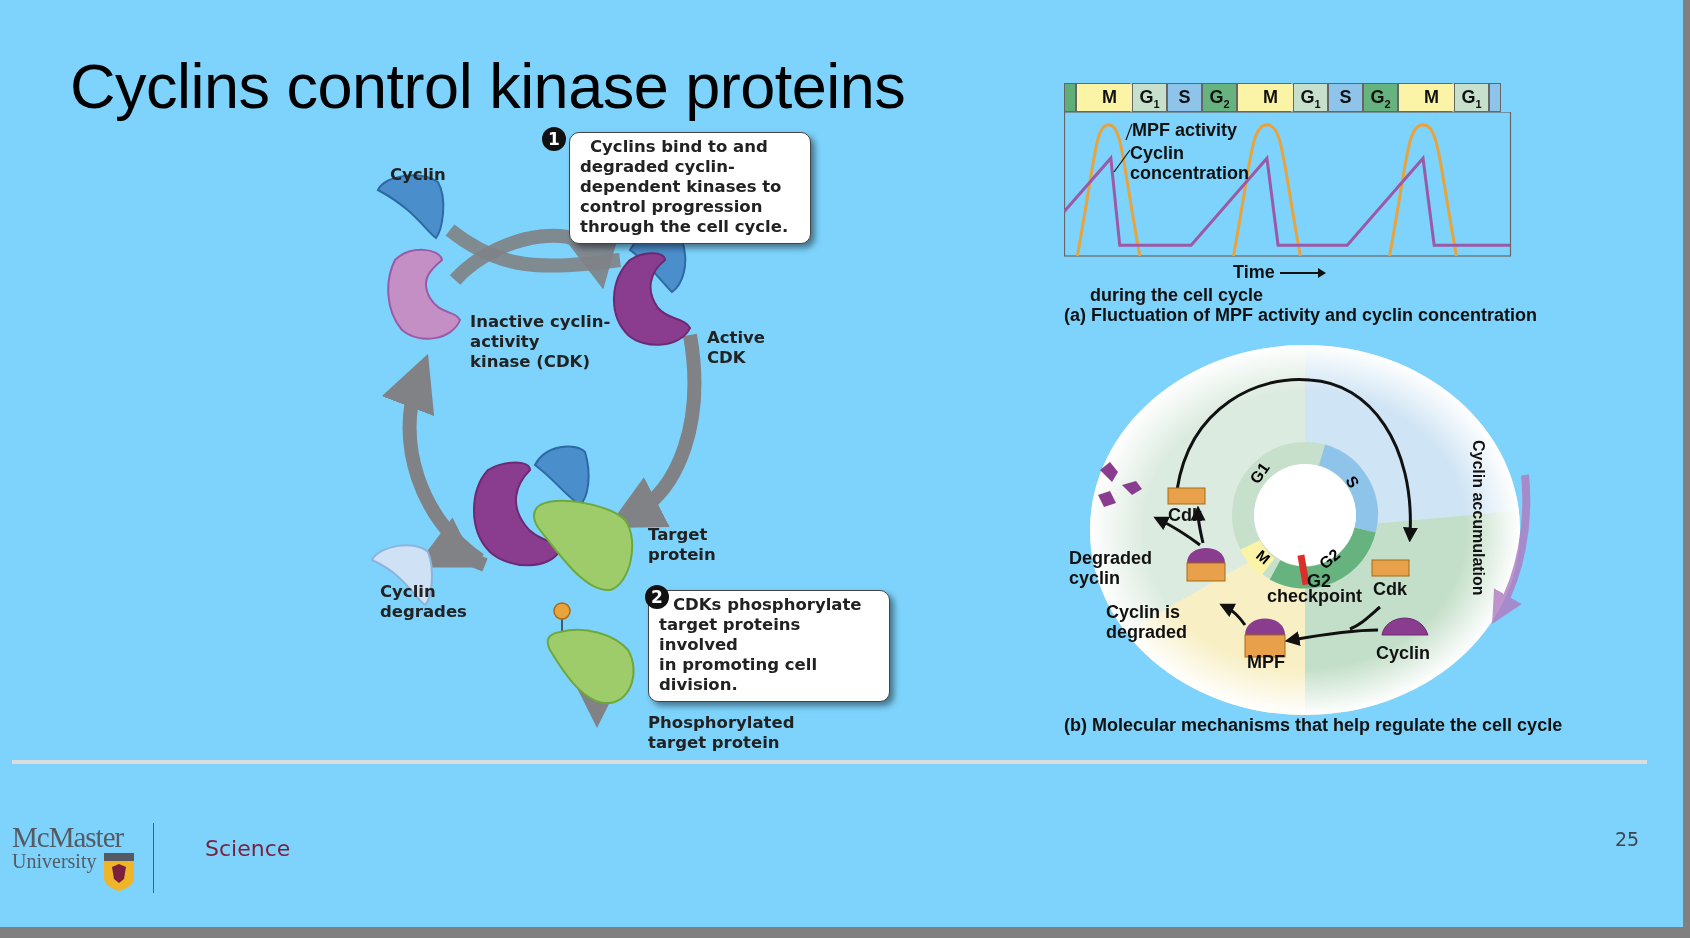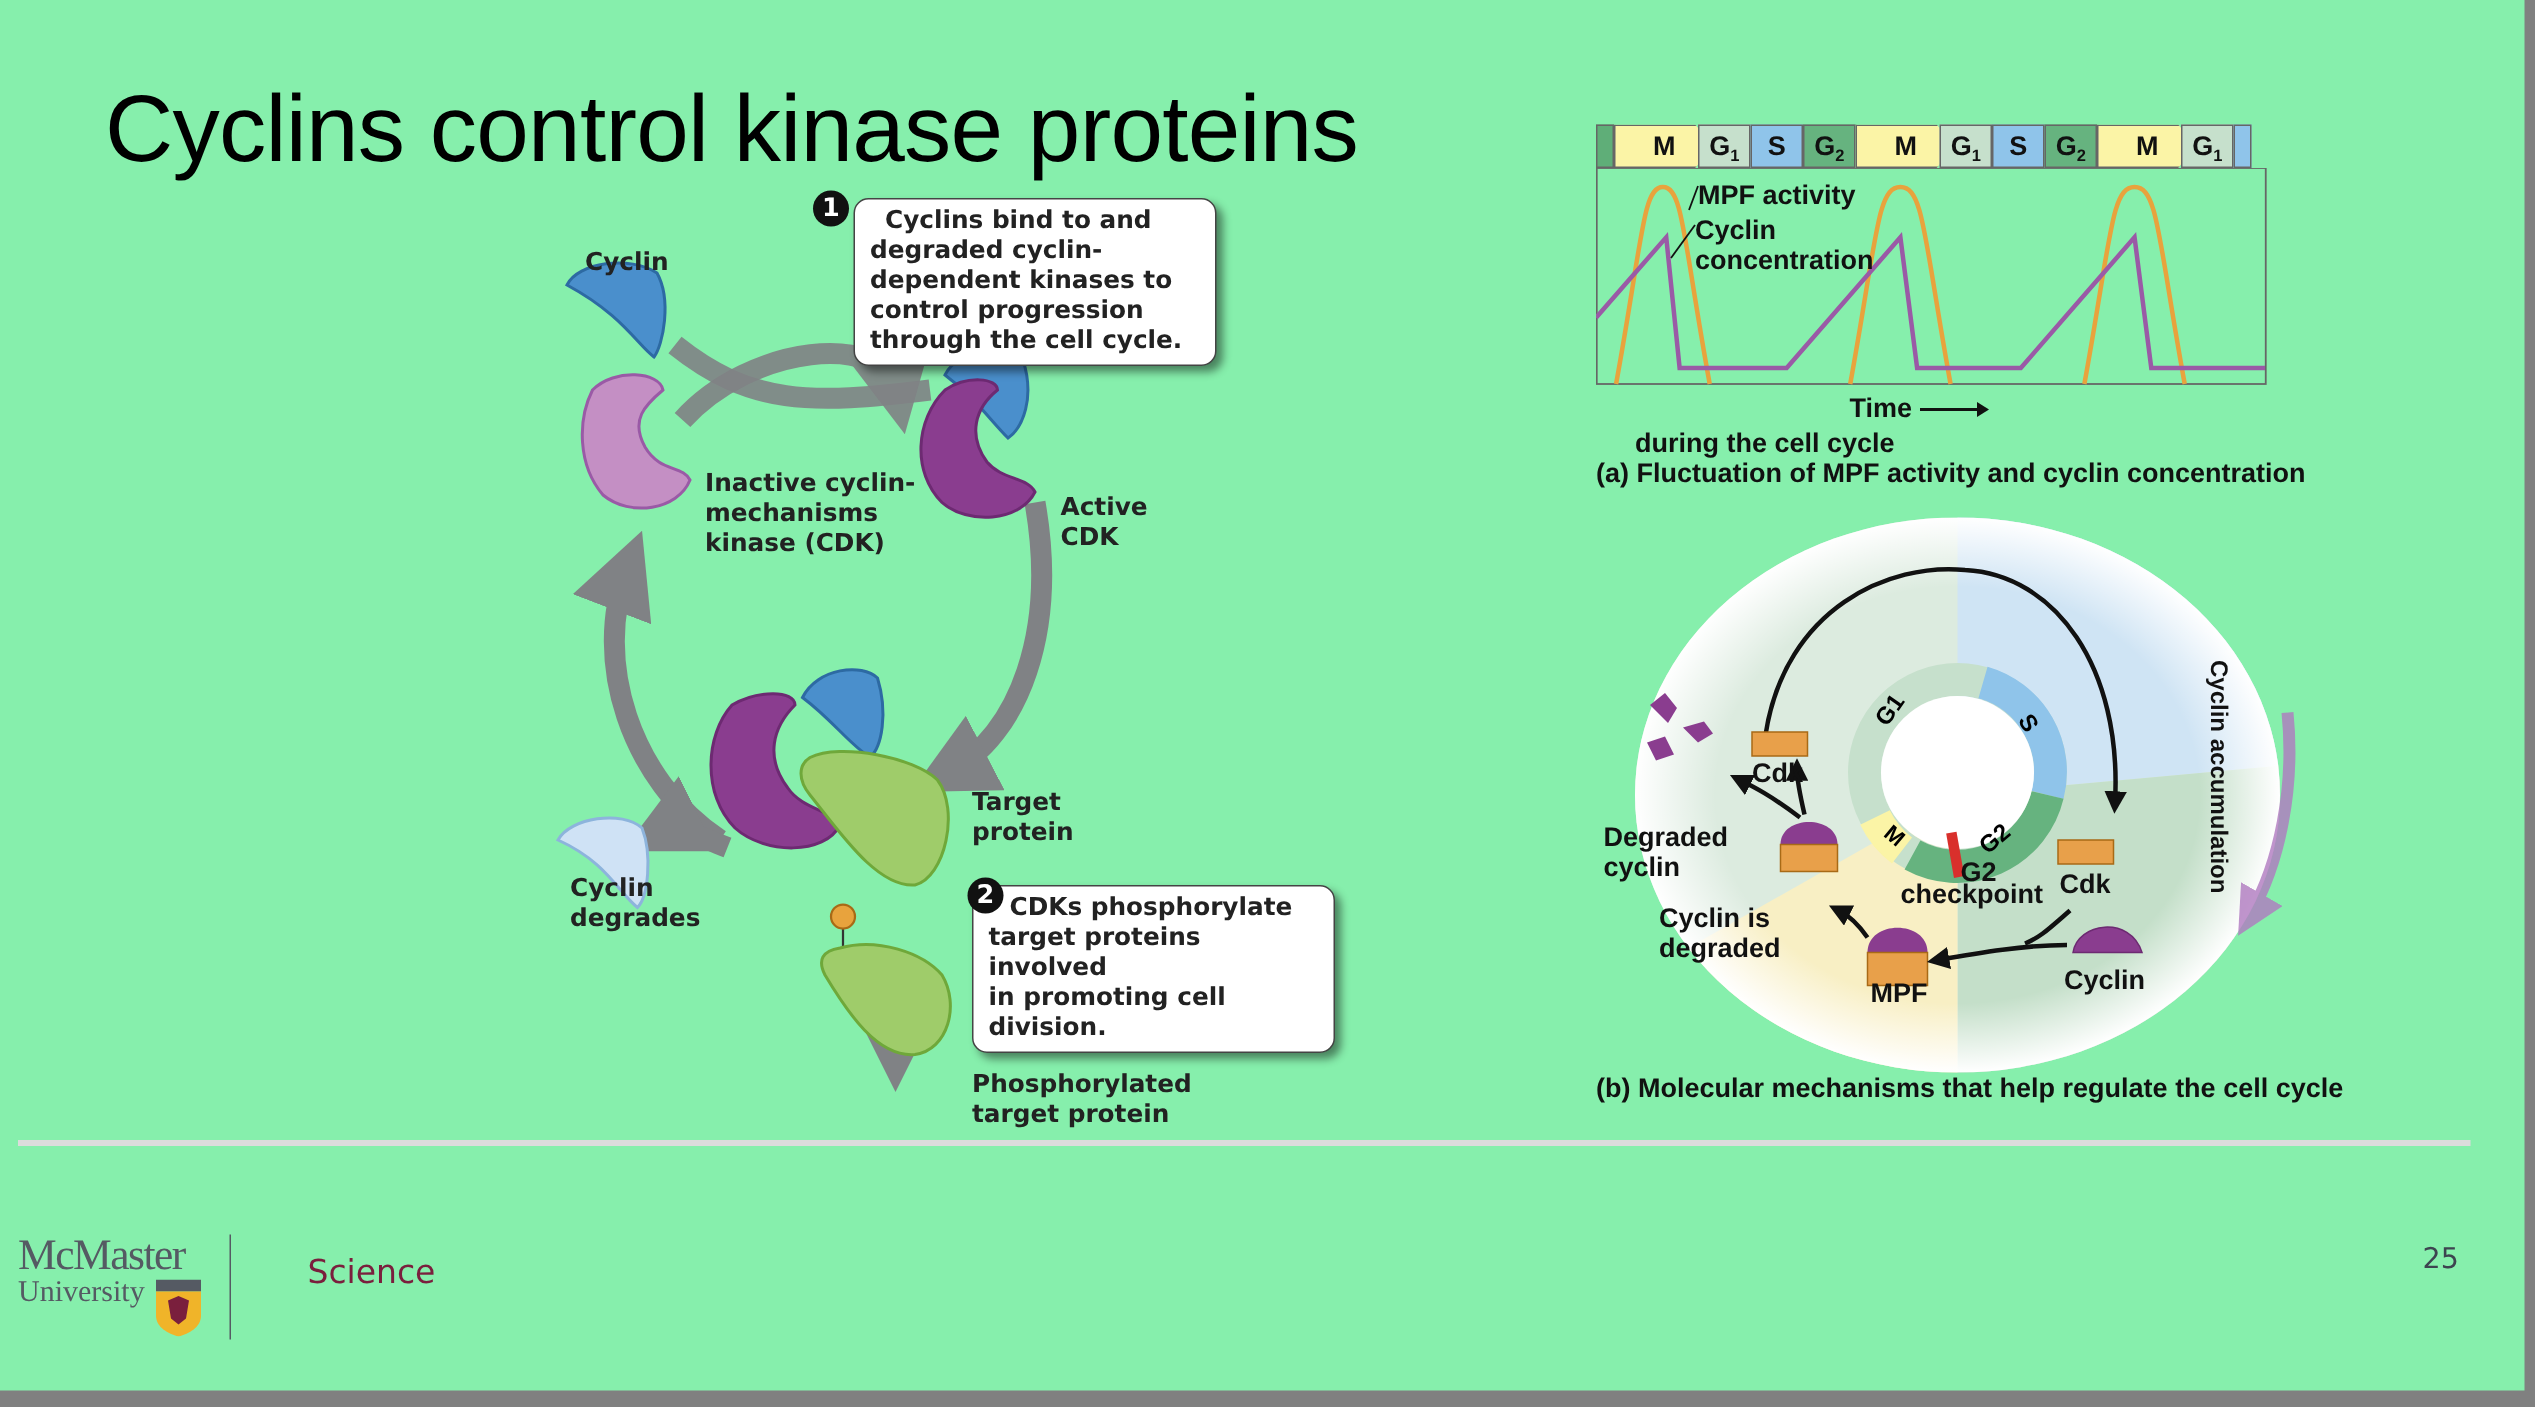--- a/index.html
+++ b/index.html
@@ -1,17 +1,17 @@
 <!DOCTYPE html>
 <html><head>
 <meta charset="utf-8">
 <style>
   html, body { margin:0; padding:0; }
   body { width:1690px; height:938px; background:#808080; position:relative; overflow:hidden; font-family:"Liberation Sans", sans-serif; }
-  .slide { position:absolute; left:0; top:0; width:1683px; height:927px; background:#86efac; }
+  .slide { position:absolute; left:0; top:0; width:1683px; height:927px; background:#7dd3fc; }
   .title { position:absolute; left:70px; top:50px; font-size:63px; color:#000; letter-spacing:-0.5px; font-family:"Liberation Sans", sans-serif; }
   .abs { position:absolute; }
   .lbl { font-family:"DejaVu Sans", sans-serif; font-weight:bold; font-size:16.5px; color:#222; line-height:20px; }
   .hlbl { font-family:"Liberation Sans", sans-serif; font-weight:bold; font-size:18px; color:#111; line-height:20px; }
   .callout { position:absolute; background:#fff; border:1.5px solid #444; border-radius:10px; box-shadow:4px 4px 6px rgba(0,0,0,0.45); padding:4px 10px 6px 10px; }
   .badge { position:absolute; width:24px; height:24px; border-radius:50%; background:#111; color:#fff; font-family:"DejaVu Sans", sans-serif; font-weight:bold; font-size:17px; text-align:center; line-height:24px; }
   .divider { position:absolute; left:12px; top:760px; width:1635px; height:4px; background:#dcdcdc; }
   .logo-mc { position:absolute; left:12px; top:822px; font-family:"Liberation Serif", serif; font-size:29px; color:#555a63; letter-spacing:-1px; line-height:30px; }
   .logo-uni { position:absolute; left:12px; top:850px; font-family:"Liberation Serif", serif; font-size:20px; color:#555a63; line-height:22px; }
   .logo-sep { position:absolute; left:153px; top:823px; width:1px; height:70px; background:#555a63; }
@@ -55,21 +55,21 @@
       <path d="M12,440 C20,425 55,420 68,432 C75,450 72,478 65,485 C52,475 45,455 12,440 z" fill="#cfe2f5" stroke="#8db4dc" stroke-width="2"></path>
 
       <line x1="202" y1="497" x2="202" y2="512" stroke="#333" stroke-width="1.5"></line>
       <circle cx="202" cy="491" r="8" fill="#e8a33d" stroke="#a86a16" stroke-width="1.5"></circle>
       <path d="M200,512 C225,505 255,515 268,530 C280,550 272,580 250,583 C225,585 205,555 190,530 C185,520 188,514 200,512 z" fill="#9fcc6a" stroke="#6fa83a" stroke-width="2"></path>
     </svg>
 
     <div class="lbl abs" style="left:390px;top:165px">Cyclin</div>
     <div class="lbl abs" style="left:470px;top:312px">
       <div>Inactive cyclin-</div>
-      <div>mechanisms</div>
+      <div>activity</div>
       <div>kinase (CDK)</div>
     </div>
     <div class="lbl abs" style="left:707px;top:328px">
       <div>Active</div>
       <div>CDK</div>
     </div>
     <div class="lbl abs" style="left:648px;top:525px">
       <div>Target</div>
       <div>protein</div>
     </div>

